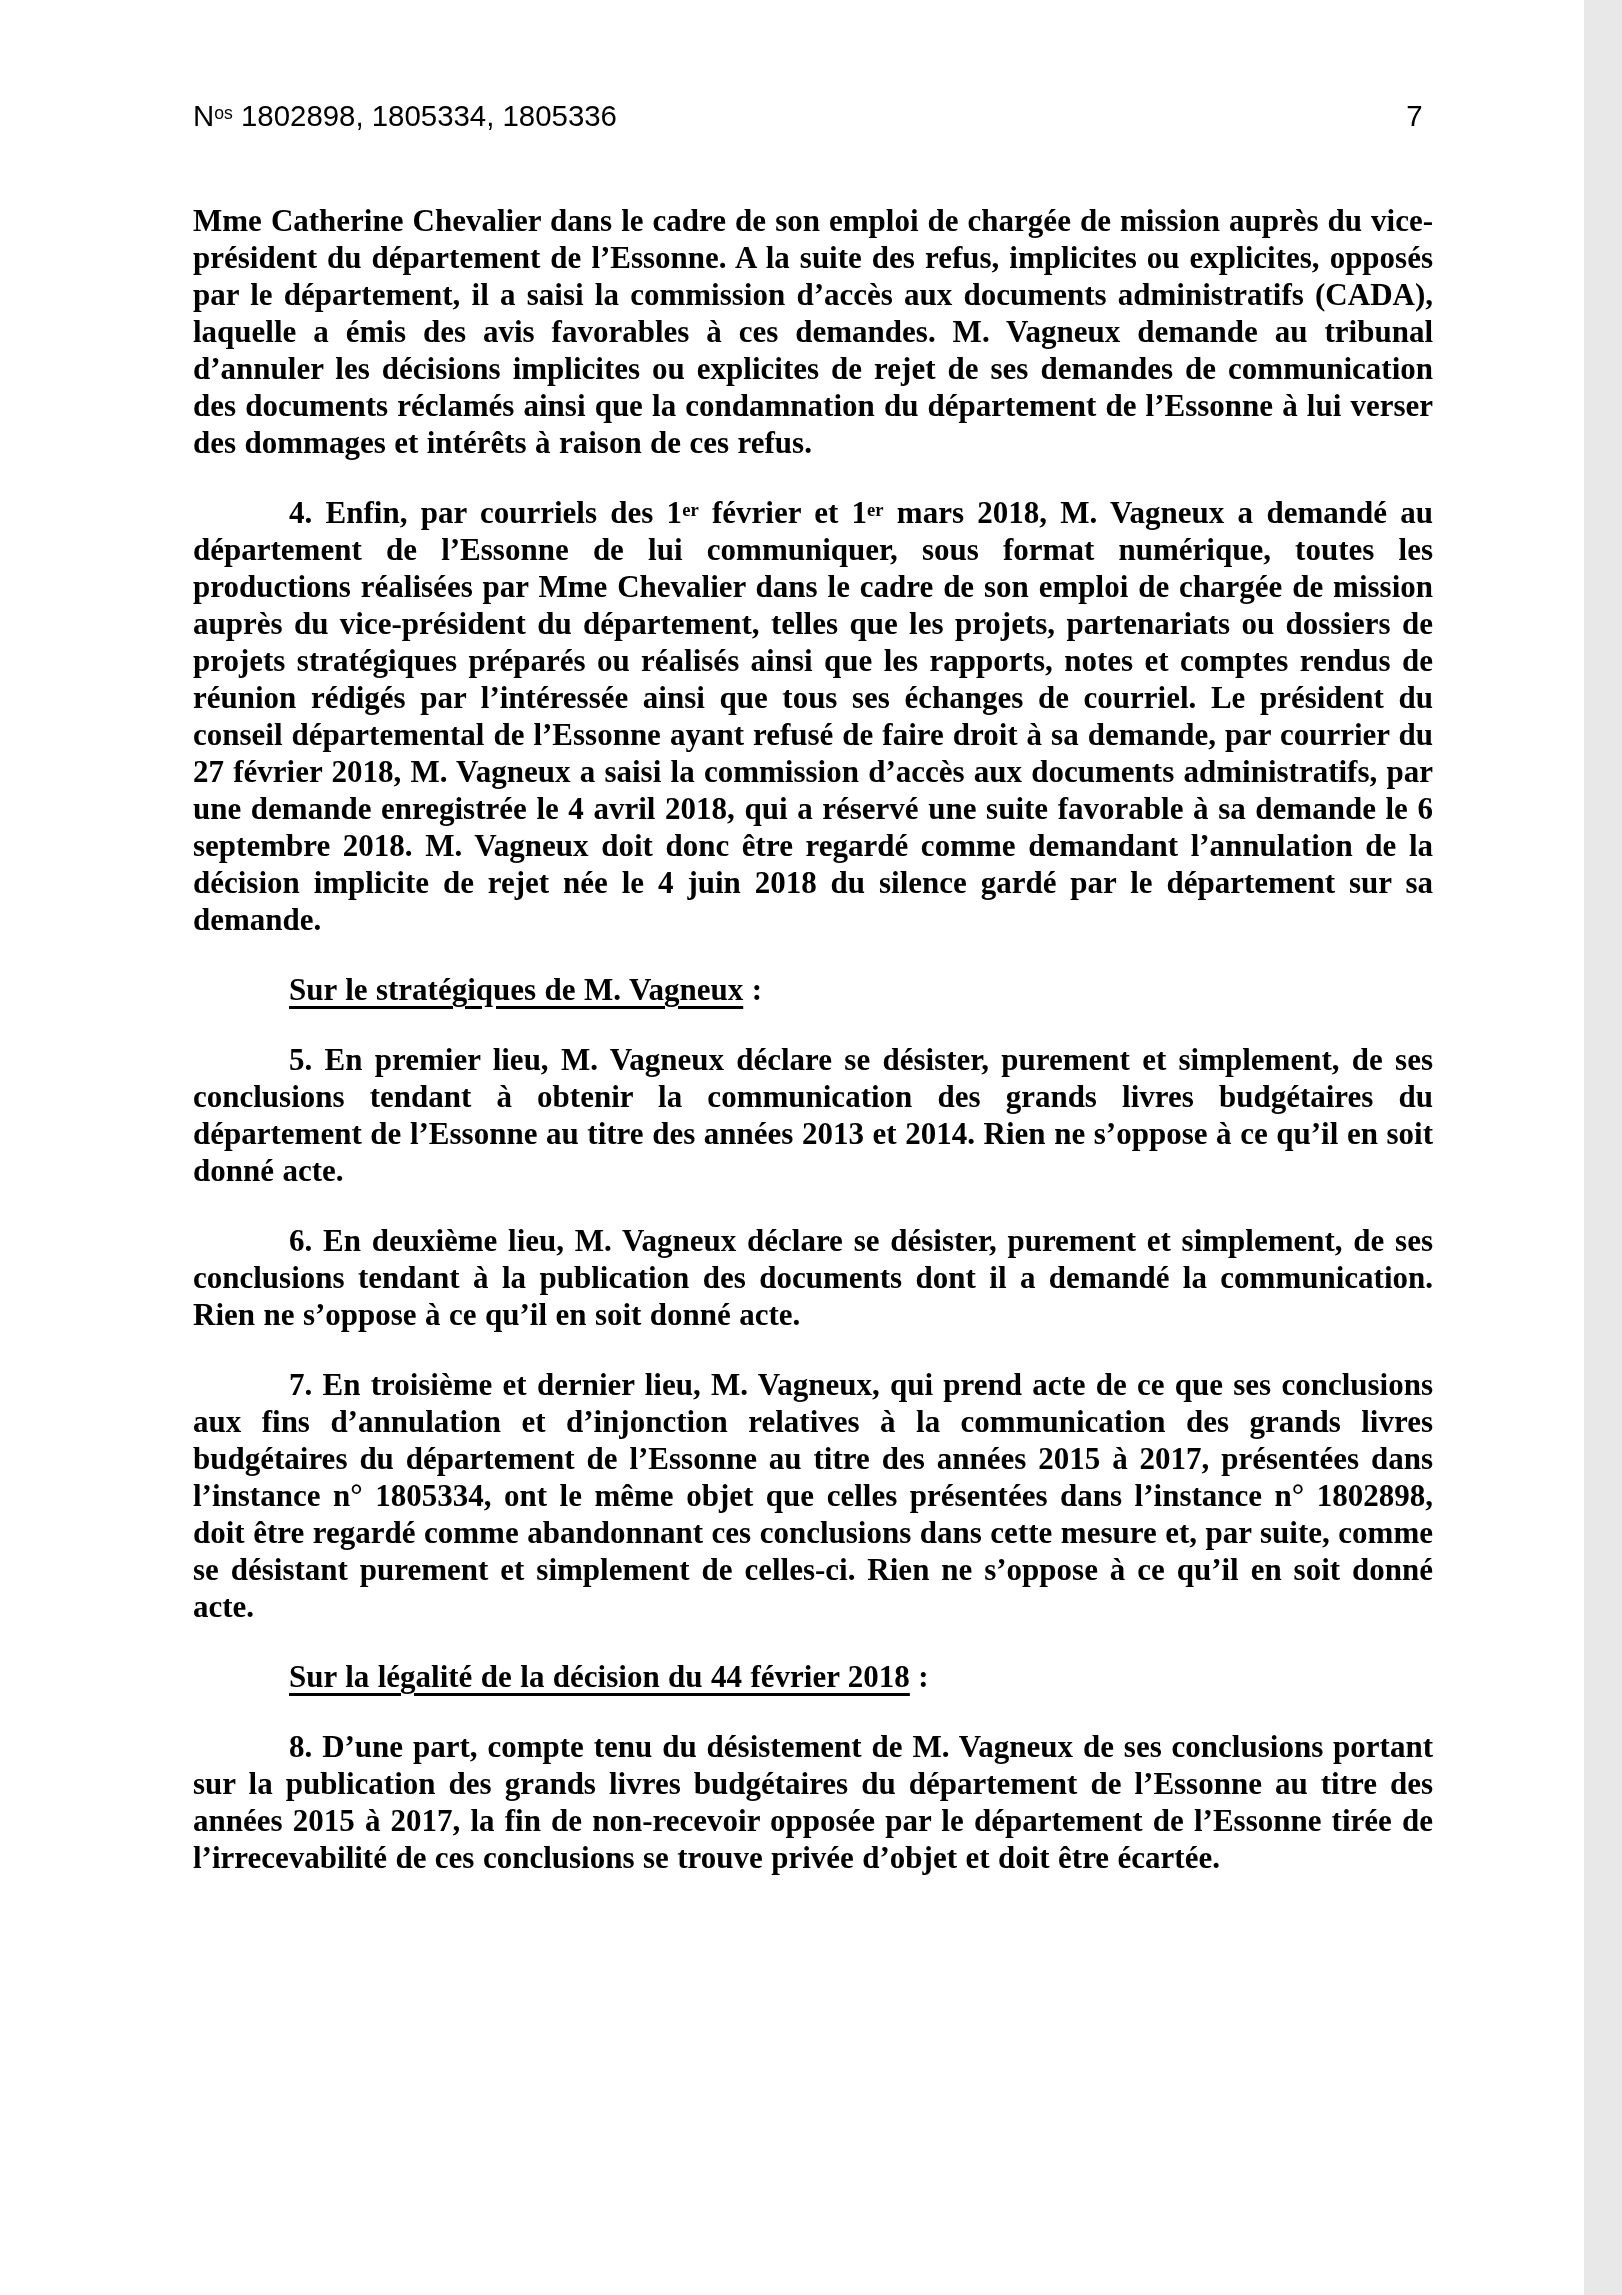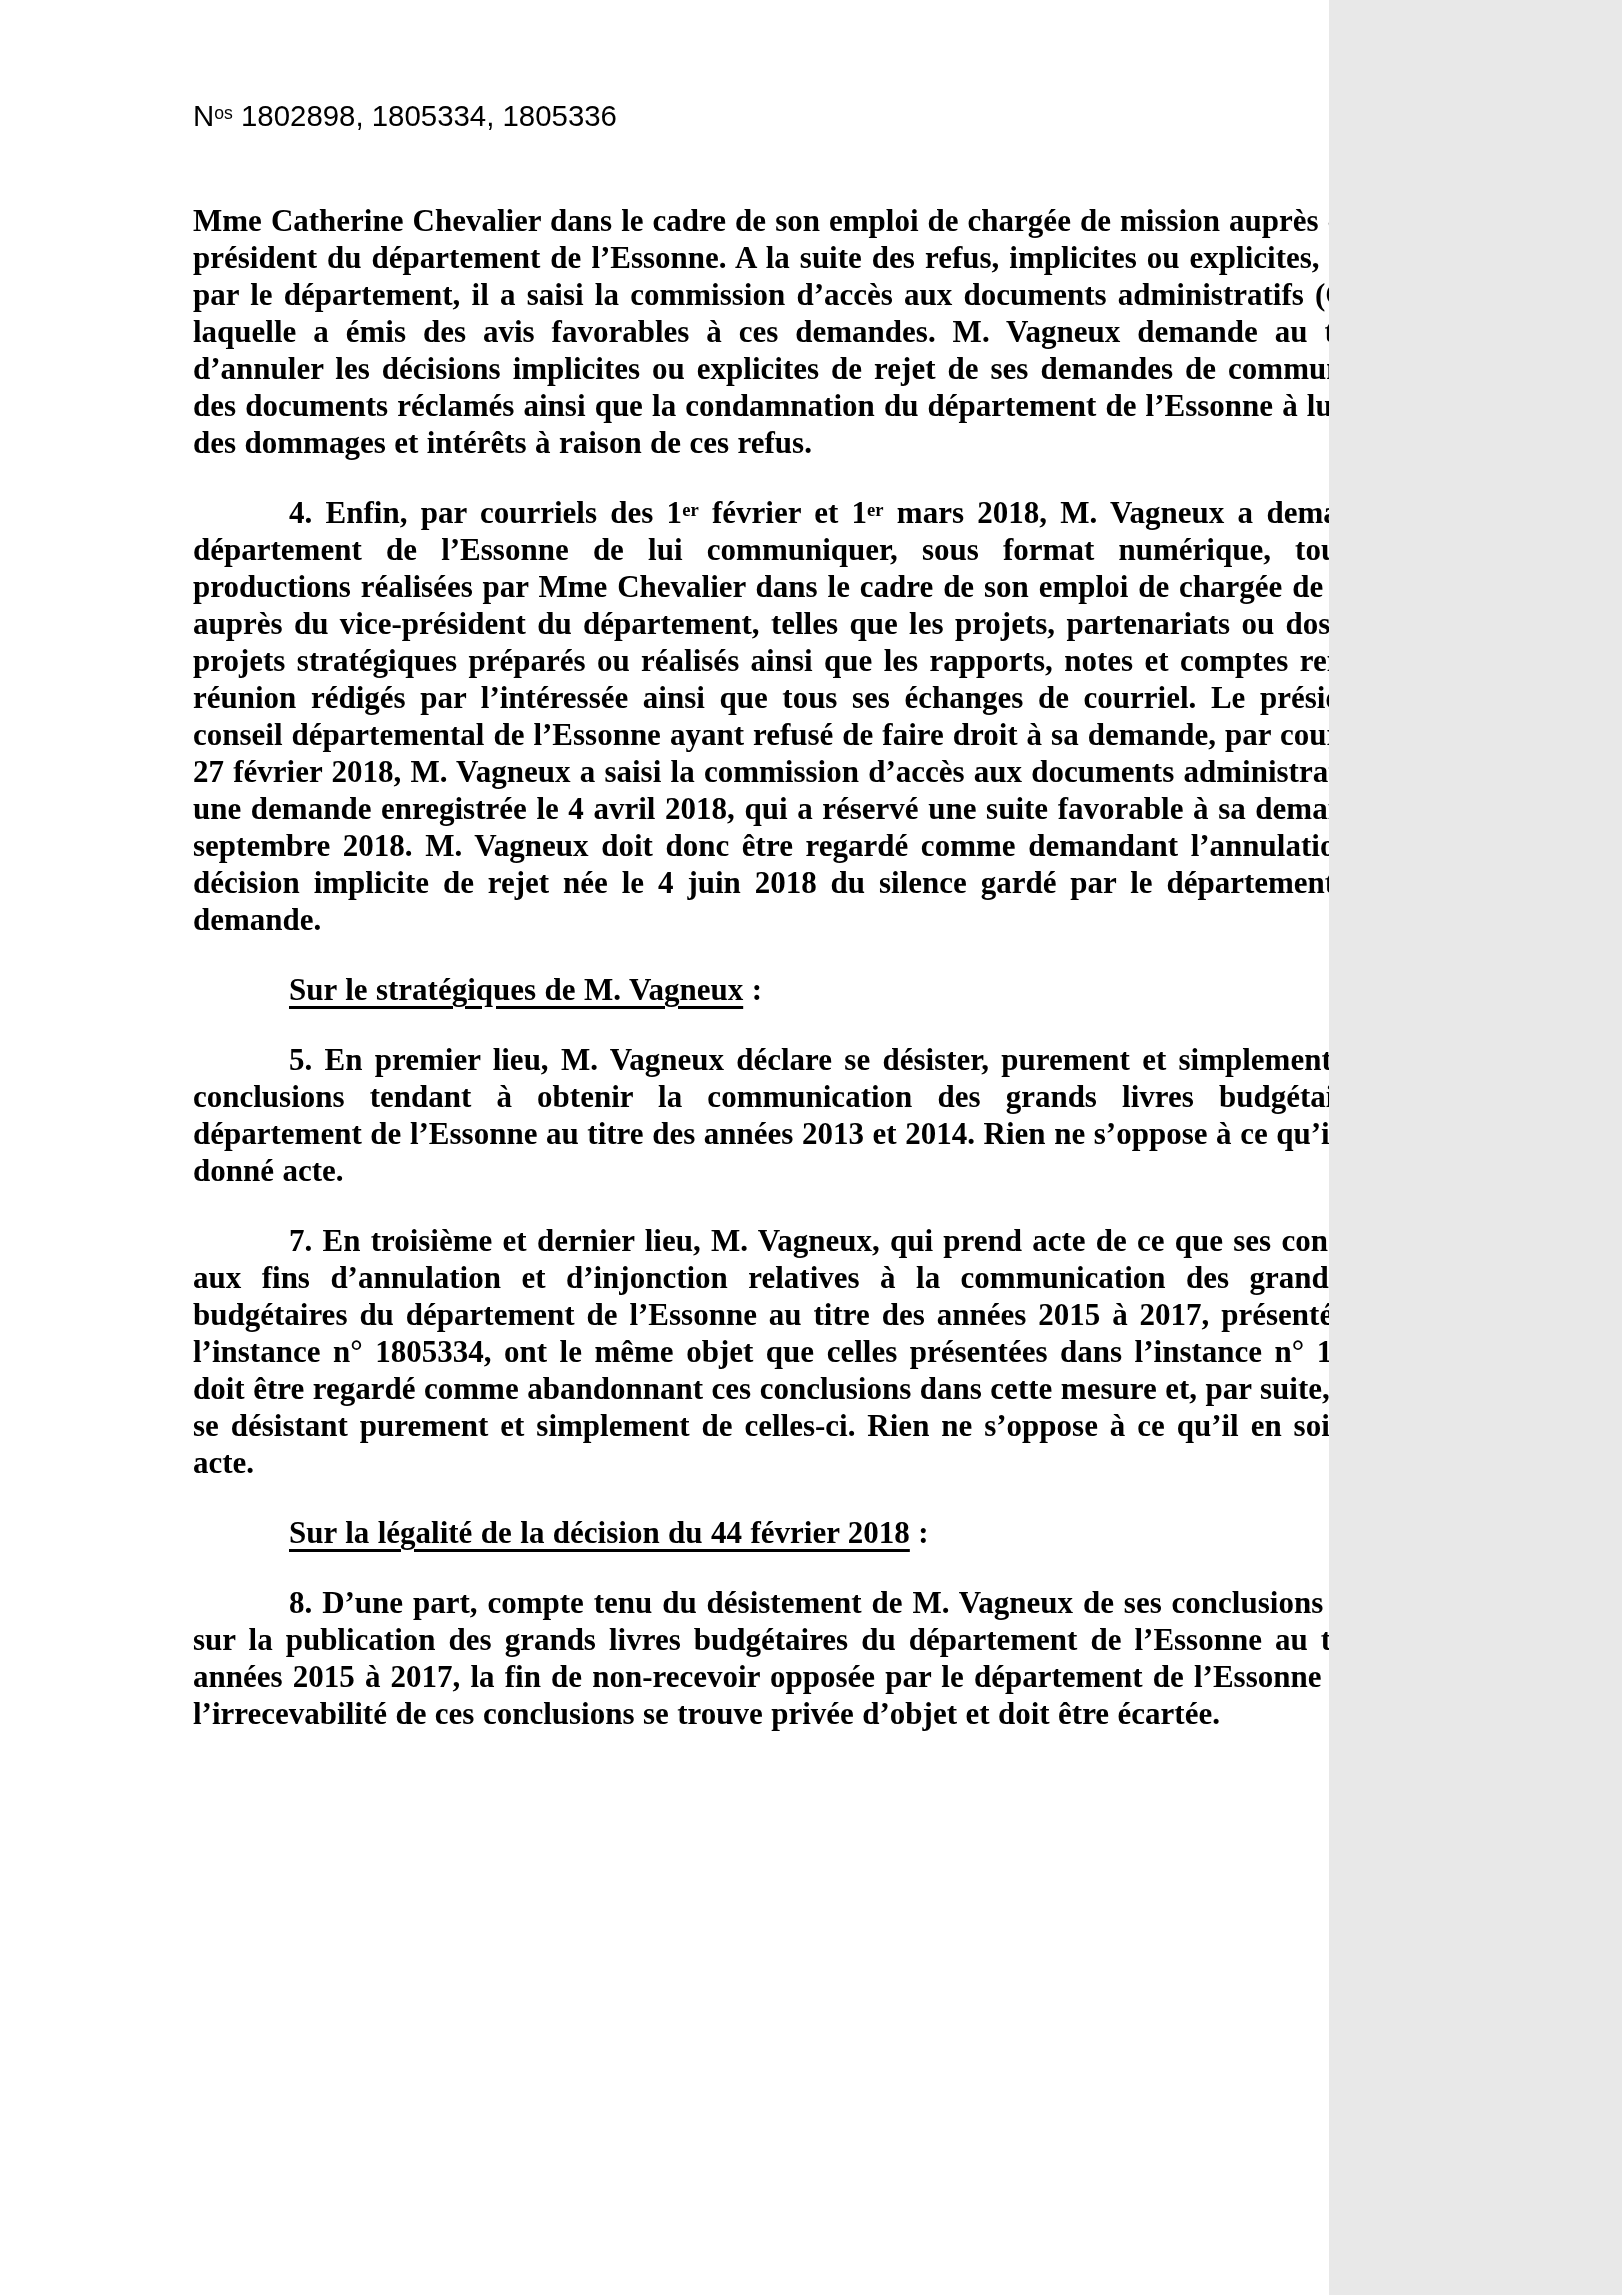--- a/index.html
+++ b/index.html
@@ -1,18 +1,18 @@
 <!DOCTYPE html>
 <html lang="fr" style="font-size:10.5px"><head>
 <meta charset="utf-8">
 <style>
   html, body { margin: 0; padding: 0; background: #e8e8e8; }
   .page {
     position: relative;
-    width: 1329px;
+    width: 1584px;
     height: 2295px;
     background: #ffffff;
     color: #000000;
     font-family: "Liberation Serif", "DejaVu Serif", serif;
     overflow: hidden;
   }
   .header {
     position: absolute;
     left: 193px;
     top: 99px;
@@ -70,20 +70,21 @@
   <div class="text-block">
 
     <p class="para">Mme Catherine Chevalier dans le cadre de son emploi de chargée de mission auprès du vice-président du département de l’Essonne. A la suite des refus, implicites ou explicites, opposés par le département, il a saisi la commission d’accès aux documents administratifs (CADA), laquelle a émis des avis favorables à ces demandes. M. Vagneux demande au tribunal d’annuler les décisions implicites ou explicites de rejet de ses demandes de communication des documents réclamés ainsi que la condamnation du département de l’Essonne à lui verser des dommages et intérêts à raison de ces refus.</p>
 
     <p class="para indent">4. Enfin, par courriels des 1<sup class="sup">er</sup> février et 1<sup class="sup">er</sup> mars 2018, M. Vagneux a demandé au département de l’Essonne de lui communiquer, sous format numérique, toutes les productions réalisées par Mme Chevalier dans le cadre de son emploi de chargée de mission auprès du vice-président du département, telles que les projets, partenariats ou dossiers de projets stratégiques préparés ou réalisés ainsi que les rapports, notes et comptes rendus de réunion rédigés par l’intéressée ainsi que tous ses échanges de courriel. Le président du conseil départemental de l’Essonne ayant refusé de faire droit à sa demande, par courrier du 27 février 2018, M. Vagneux a saisi la commission d’accès aux documents administratifs, par une demande enregistrée le 4 avril 2018, qui a réservé une suite favorable à sa demande le 6 septembre 2018. M. Vagneux doit donc être regardé comme demandant l’annulation de la décision implicite de rejet née le 4 juin 2018 du silence gardé par le département sur sa demande.</p>
 
     <p class="para indent heading"><span class="u">Sur le stratégiques de M. Vagneux</span><span> :</span></p>
 
     <p class="para indent">5. En premier lieu, M. Vagneux déclare se désister, purement et simplement, de ses conclusions tendant à obtenir la communication des grands livres budgétaires du département de l’Essonne au titre des années 2013 et 2014. Rien ne s’oppose à ce qu’il en soit donné acte.</p>
 
+    <p class="para indent">6. En deuxième lieu, M. Vagneux déclare se désister, purement et simplement, de ses conclusions tendant à la publication des documents dont il a demandé la communication. Rien ne s’oppose à ce qu’il en soit donné acte.</p>
 
     <p class="para indent">7. En troisième et dernier lieu, M. Vagneux, qui prend acte de ce que ses conclusions aux fins d’annulation et d’injonction relatives à la communication des grands livres budgétaires du département de l’Essonne au titre des années 2015 à 2017, présentées dans l’instance n° 1805334, ont le même objet que celles présentées dans l’instance n° 1802898, doit être regardé comme abandonnant ces conclusions dans cette mesure et, par suite, comme se désistant purement et simplement de celles-ci. Rien ne s’oppose à ce qu’il en soit donné acte.</p>
 
     <p class="para indent heading"><span class="u">Sur la légalité de la décision du 44 février 2018</span><span> :</span></p>
 
 
     <p class="para indent">8. D’une part, compte tenu du désistement de M. Vagneux de ses conclusions portant sur la publication des grands livres budgétaires du département de l’Essonne au titre des années 2015 à 2017, la fin de non-recevoir opposée par le département de l’Essonne tirée de l’irrecevabilité de ces conclusions se trouve privée d’objet et doit être écartée.</p>
 
 
   </div>

